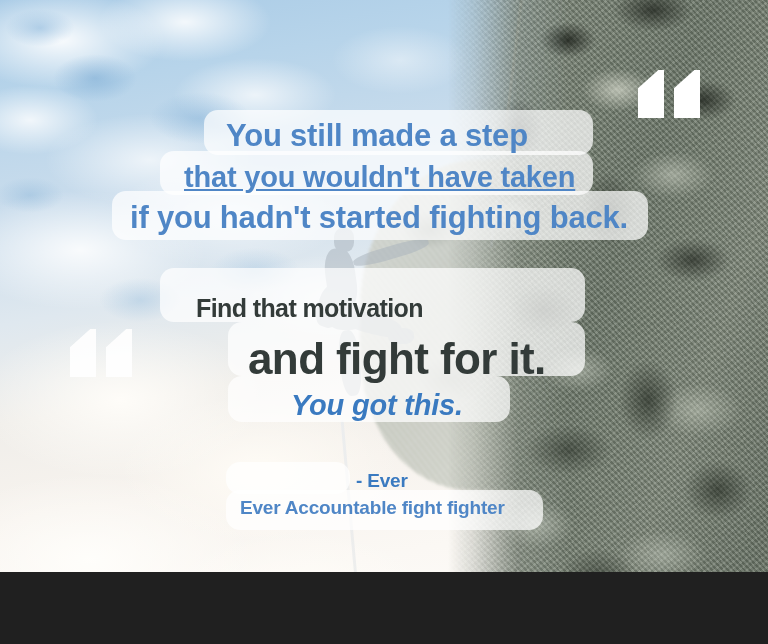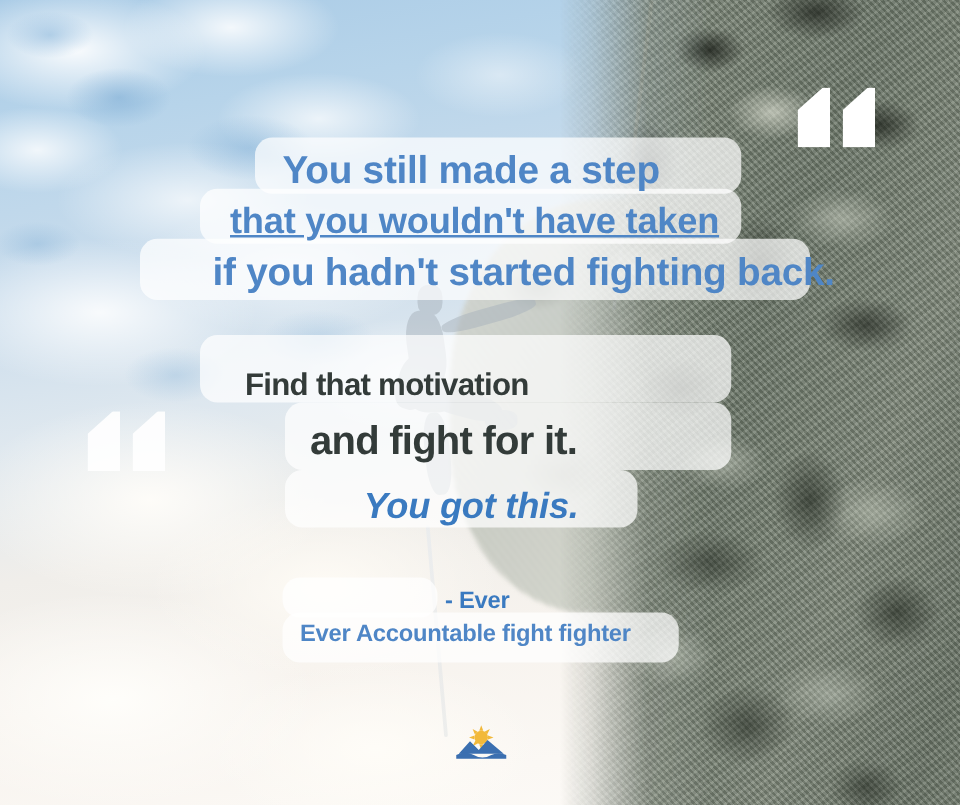--- a/index.html
+++ b/index.html
@@ -7,21 +7,21 @@
     padding: 0;
     background: #202020;
   }
   body {
     font-family: "Liberation Sans", sans-serif;
   }
 
   #poster {
     position: relative;
     width: 768px;
-    height: 644px;
+    height: 572px;
     overflow: hidden;
     background: #ffffff;
   }
 
   
   .bg-layer {
     position: absolute;
     inset: 0;
     pointer-events: none;
   }
@@ -168,24 +168,24 @@
     white-space: nowrap;
     font-weight: bold;
     letter-spacing: -0.2px;
   }
   .blue-light { color: #4f86c6; }
   .blue-bold  { color: #3a7ac0; }
   .dark       { color: #333b39; }
 
   .l1 { left: 226px; top: 118px; font-size: 31px; }
   .l2 { left: 184px; top: 161px; font-size: 29px; text-decoration: underline; }
-  .l3 { left: 130px; top: 200px; font-size: 31px; margin-left: 40px; }
+  .l3 { left: 130px; top: 200px; font-size: 31px; }
 
   .l4 { left: 196px; top: 294px; font-size: 25px; letter-spacing: -0.6px; }
-  .l5 { left: 248px; top: 334px; font-size: 32px; letter-spacing: -0.6px; }
+  .l5 { left: 248px; top: 334px; font-size: 44px; letter-spacing: -0.6px; }
   .l6 { left: 291px; top: 389px; font-size: 29px; font-style: italic; }
 
   .l7 { left: 356px; top: 470px; font-size: 19px; }
   .l8 { left: 240px; top: 497px; font-size: 19px; }
 
   
   .quotemark { position: absolute; }
   .quotemark span {
     position: absolute;
     top: 0;

